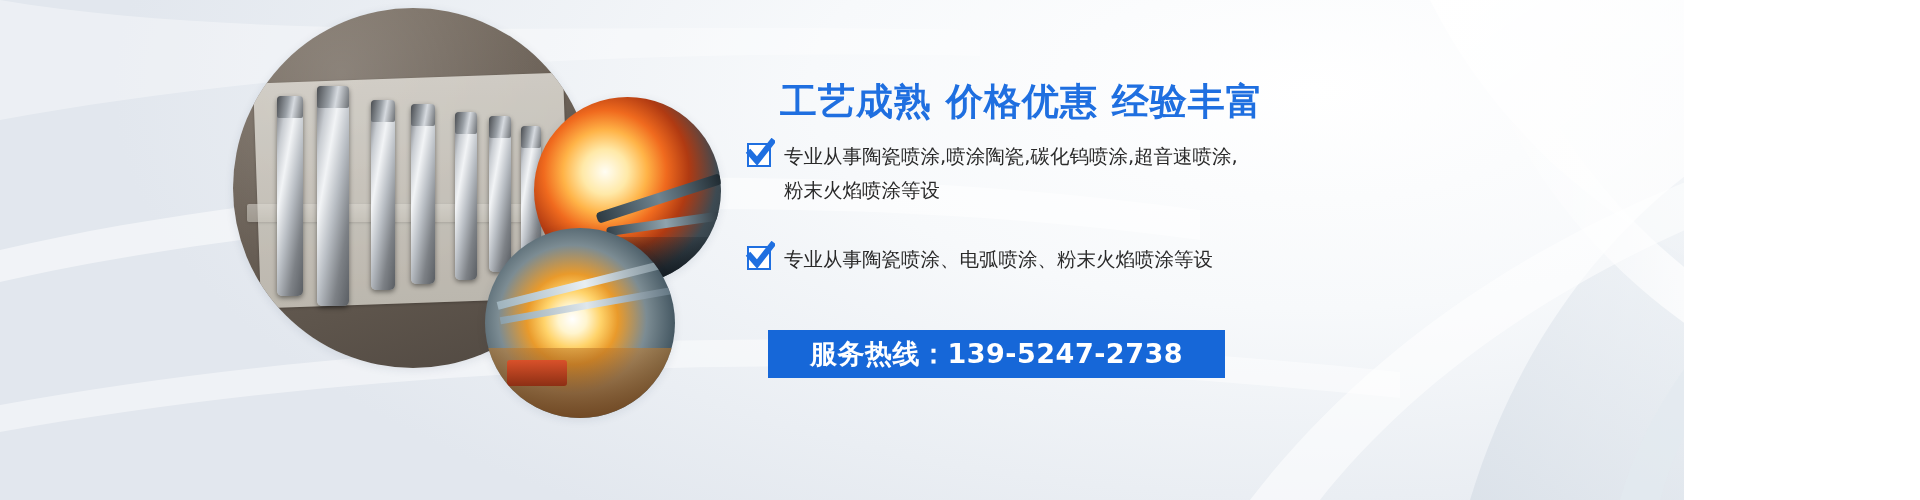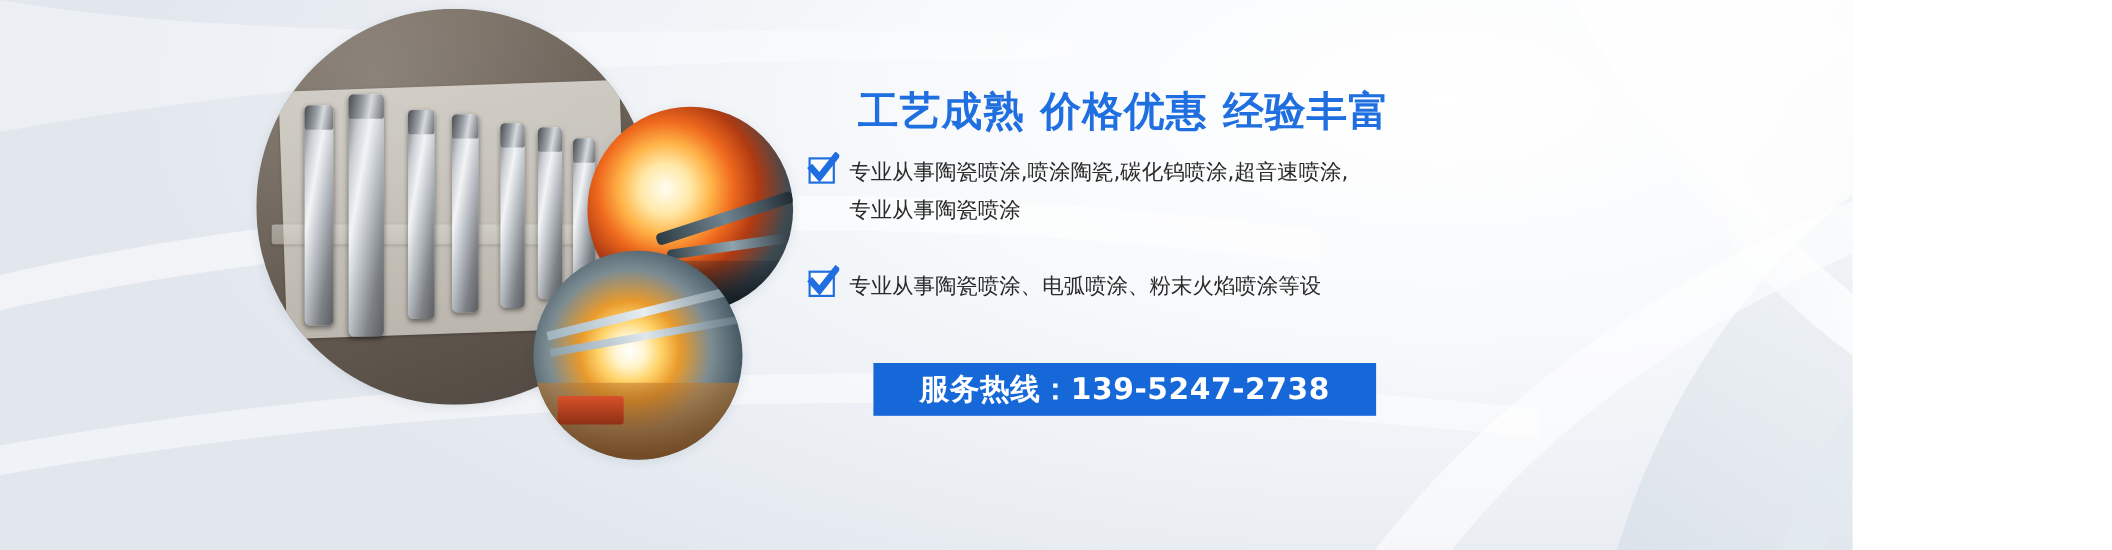--- a/index.html
+++ b/index.html
@@ -52,38 +52,38 @@
   }
   .weld-part{position:absolute;}
   
   #content{position:absolute;left:735px;top:0;width:1000px;height:500px;}
   #headline{
     position:absolute;left:45px;top:77px;
     font-size:37px;font-weight:bold;letter-spacing:1px;
     color:#1f6fe0;white-space:nowrap;
     font-family:"DejaVu Sans","Liberation Sans",sans-serif;
   }
-  .bullet{position:absolute;left:0;display:flex;align-items:flex-start;}
+  .bullet{position:absolute;left:12px;display:flex;align-items:flex-start;}
   #bullet-1{top:140px;}
   #bullet-2{top:243px;}
   .tick{
     flex:0 0 auto;width:24px;height:24px;margin-top:3px;margin-right:13px;
     position:relative;background:#ffffff;border:2px solid #1f6fe0;box-sizing:border-box;
   }
   .tick svg{position:absolute;left:-4px;top:-7px;}
   .btext{
     font-size:19.5px;line-height:34px;color:#2a2a2a;
     font-family:"DejaVu Sans","Liberation Sans",sans-serif;
     max-width:470px;
   }
   .btext div{white-space:nowrap;}
   #hotline{
     position:absolute;left:33px;top:330px;
     width:457px;height:48px;background:#1667d8;
-    display:flex;align-items:center;justify-content:center;margin-left:26px;
+    display:flex;align-items:center;justify-content:center;
   }
   #hotline-text{
     color:#ffffff;font-size:27px;font-weight:bold;letter-spacing:.5px;
     font-family:"DejaVu Sans","Liberation Sans",sans-serif;white-space:nowrap;
   }
 </style>
 </head>
 <body>
 
 <div id="banner">
@@ -167,21 +167,21 @@
     <div id="headline">工艺成熟  价格优惠  经验丰富</div>
 
     <div class="bullet" id="bullet-1">
       <span class="tick">
         <svg width="30" height="30" viewBox="0 0 30 30">
           <path d="M5 15 L12 23 L27 4" stroke="#1f6fe0" stroke-width="6" fill="none" stroke-linecap="square" stroke-linejoin="miter"></path>
         </svg>
       </span>
       <span class="btext">
         <div>专业从事陶瓷喷涂,喷涂陶瓷,碳化钨喷涂,超音速喷涂,</div>
-        <div>专业从事陶瓷喷涂</div>
+        <div>粉末火焰喷涂等设</div>
       </span>
     </div>
 
     <div class="bullet" id="bullet-2">
       <span class="tick">
         <svg width="30" height="30" viewBox="0 0 30 30">
           <path d="M5 15 L12 23 L27 4" stroke="#1f6fe0" stroke-width="6" fill="none" stroke-linecap="square" stroke-linejoin="miter"></path>
         </svg>
       </span>
       <span class="btext">

